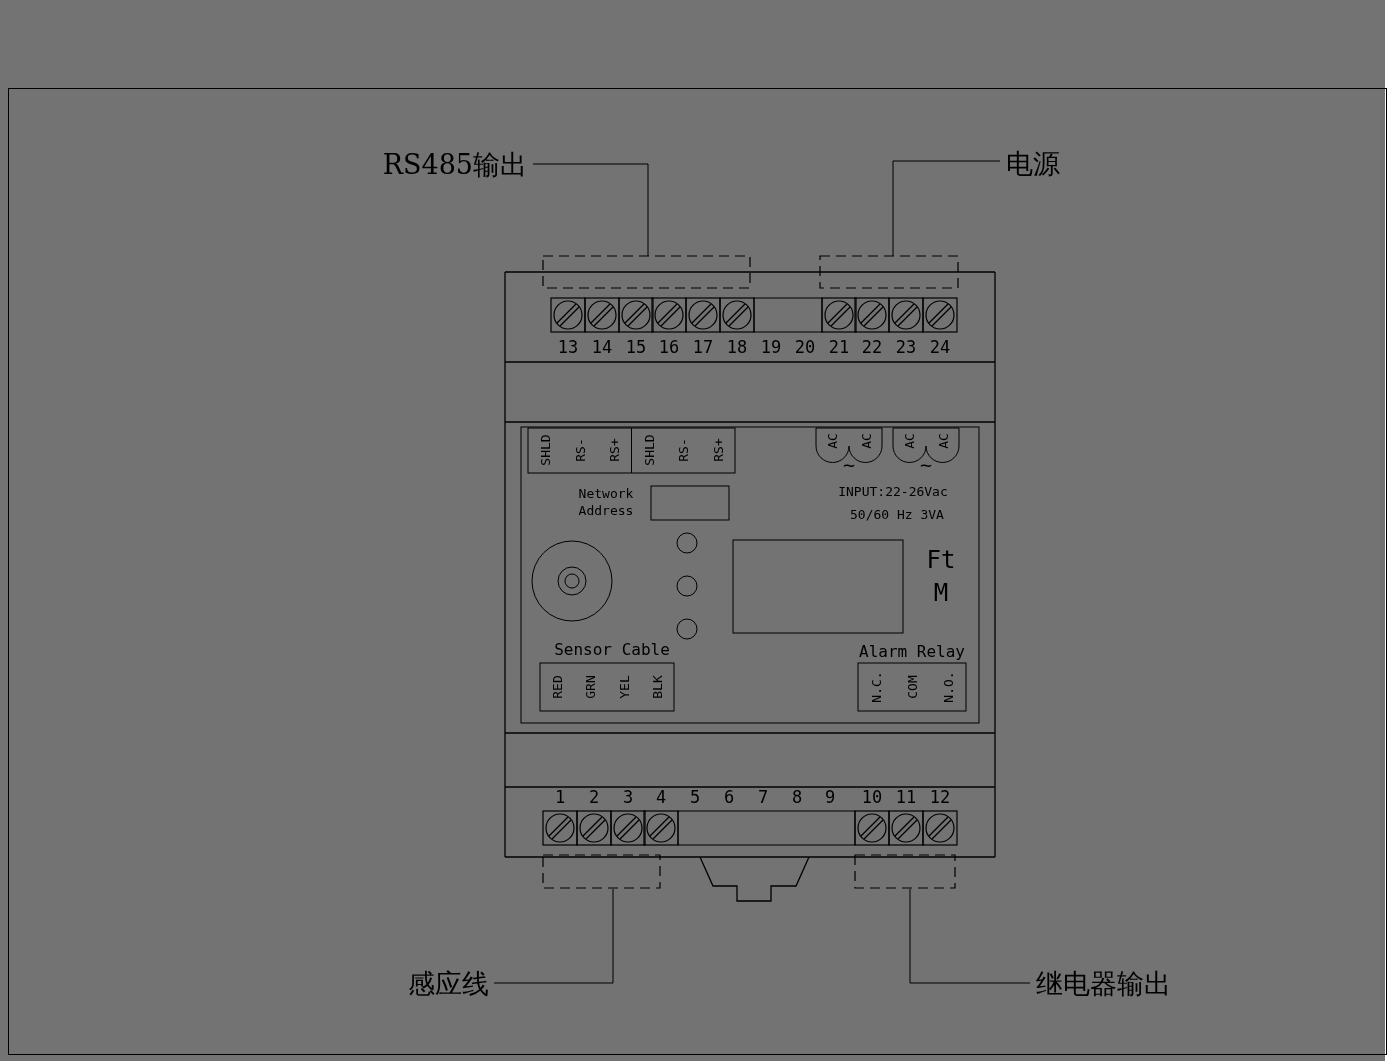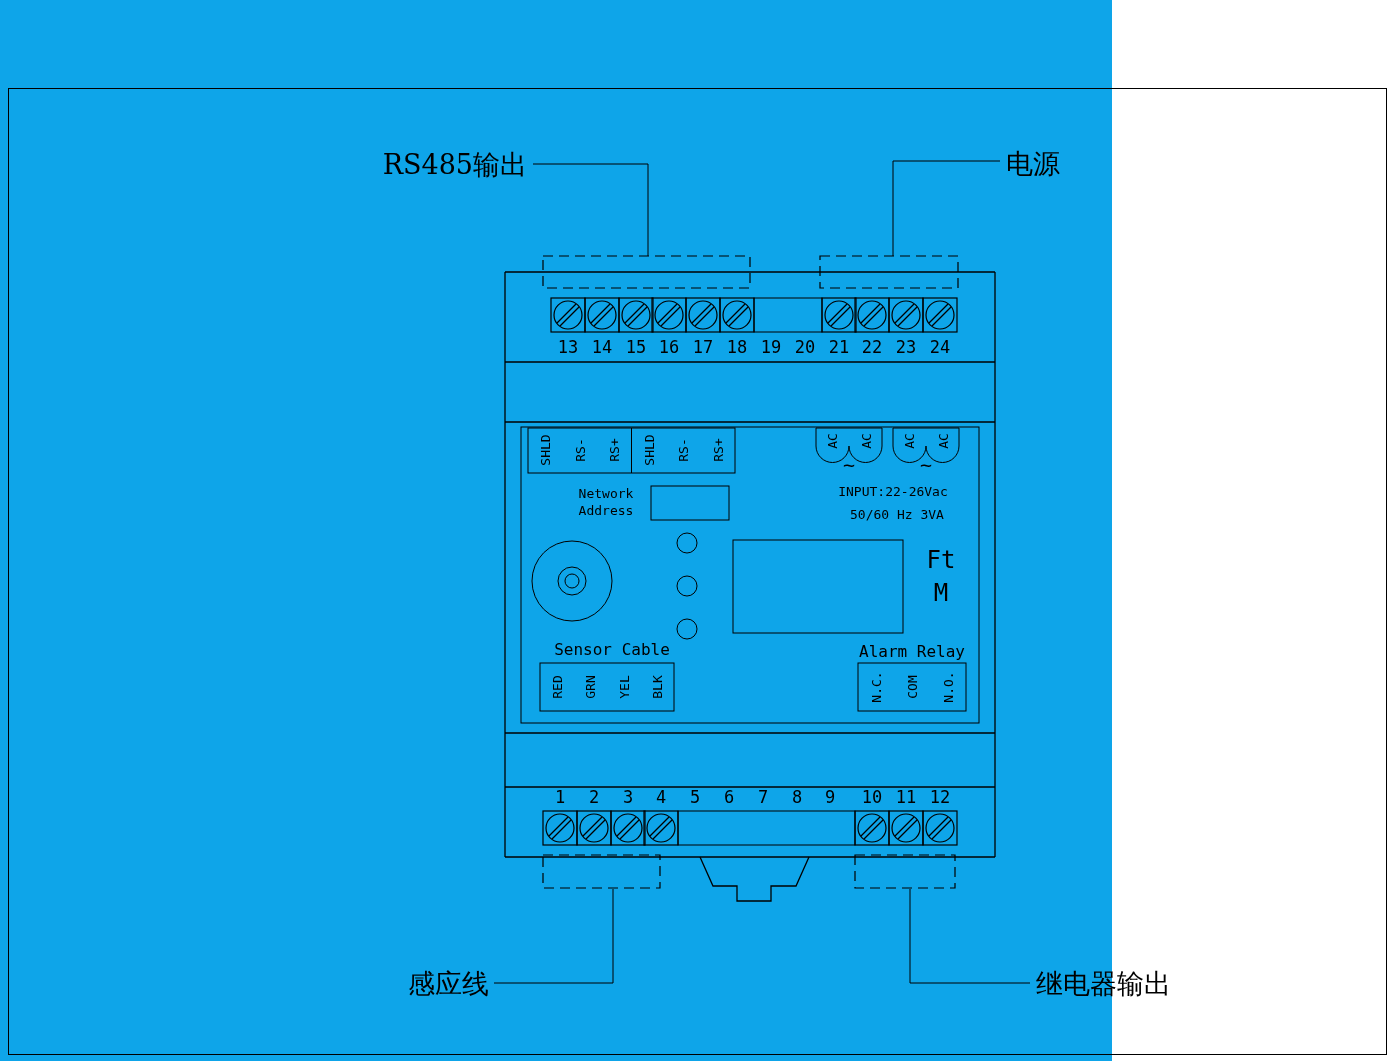--- a/index.html
+++ b/index.html
@@ -1,16 +1,16 @@
 <!DOCTYPE html>
 <html><head>
 <meta charset="utf-8">
 <style>
   html,body{margin:0;padding:0;background:#fff;}
-  .stage{position:relative;width:1112px;height:1061px;background:#0ea5e9;}
+  .stage{position:relative;width:1385px;height:1061px;background:#737373;}
   svg{display:block;}
   .ln{stroke:#000;fill:none;stroke-width:1.3px;}
   .thin{stroke:#000;fill:none;stroke-width:1px;}
   .dash{stroke:#000;fill:none;stroke-width:1.2px;stroke-dasharray:10 6;}
   text{fill:#000;stroke:none;}
   .mono{font-family:"DejaVu Sans Mono","Liberation Mono",monospace;}
   .cjk{font-family:"DejaVu Serif","Liberation Serif",serif;font-size:27px;}
   .num{font-size:17px;}
   .sm{font-size:13px;}
   .ttl{font-size:16px;}

